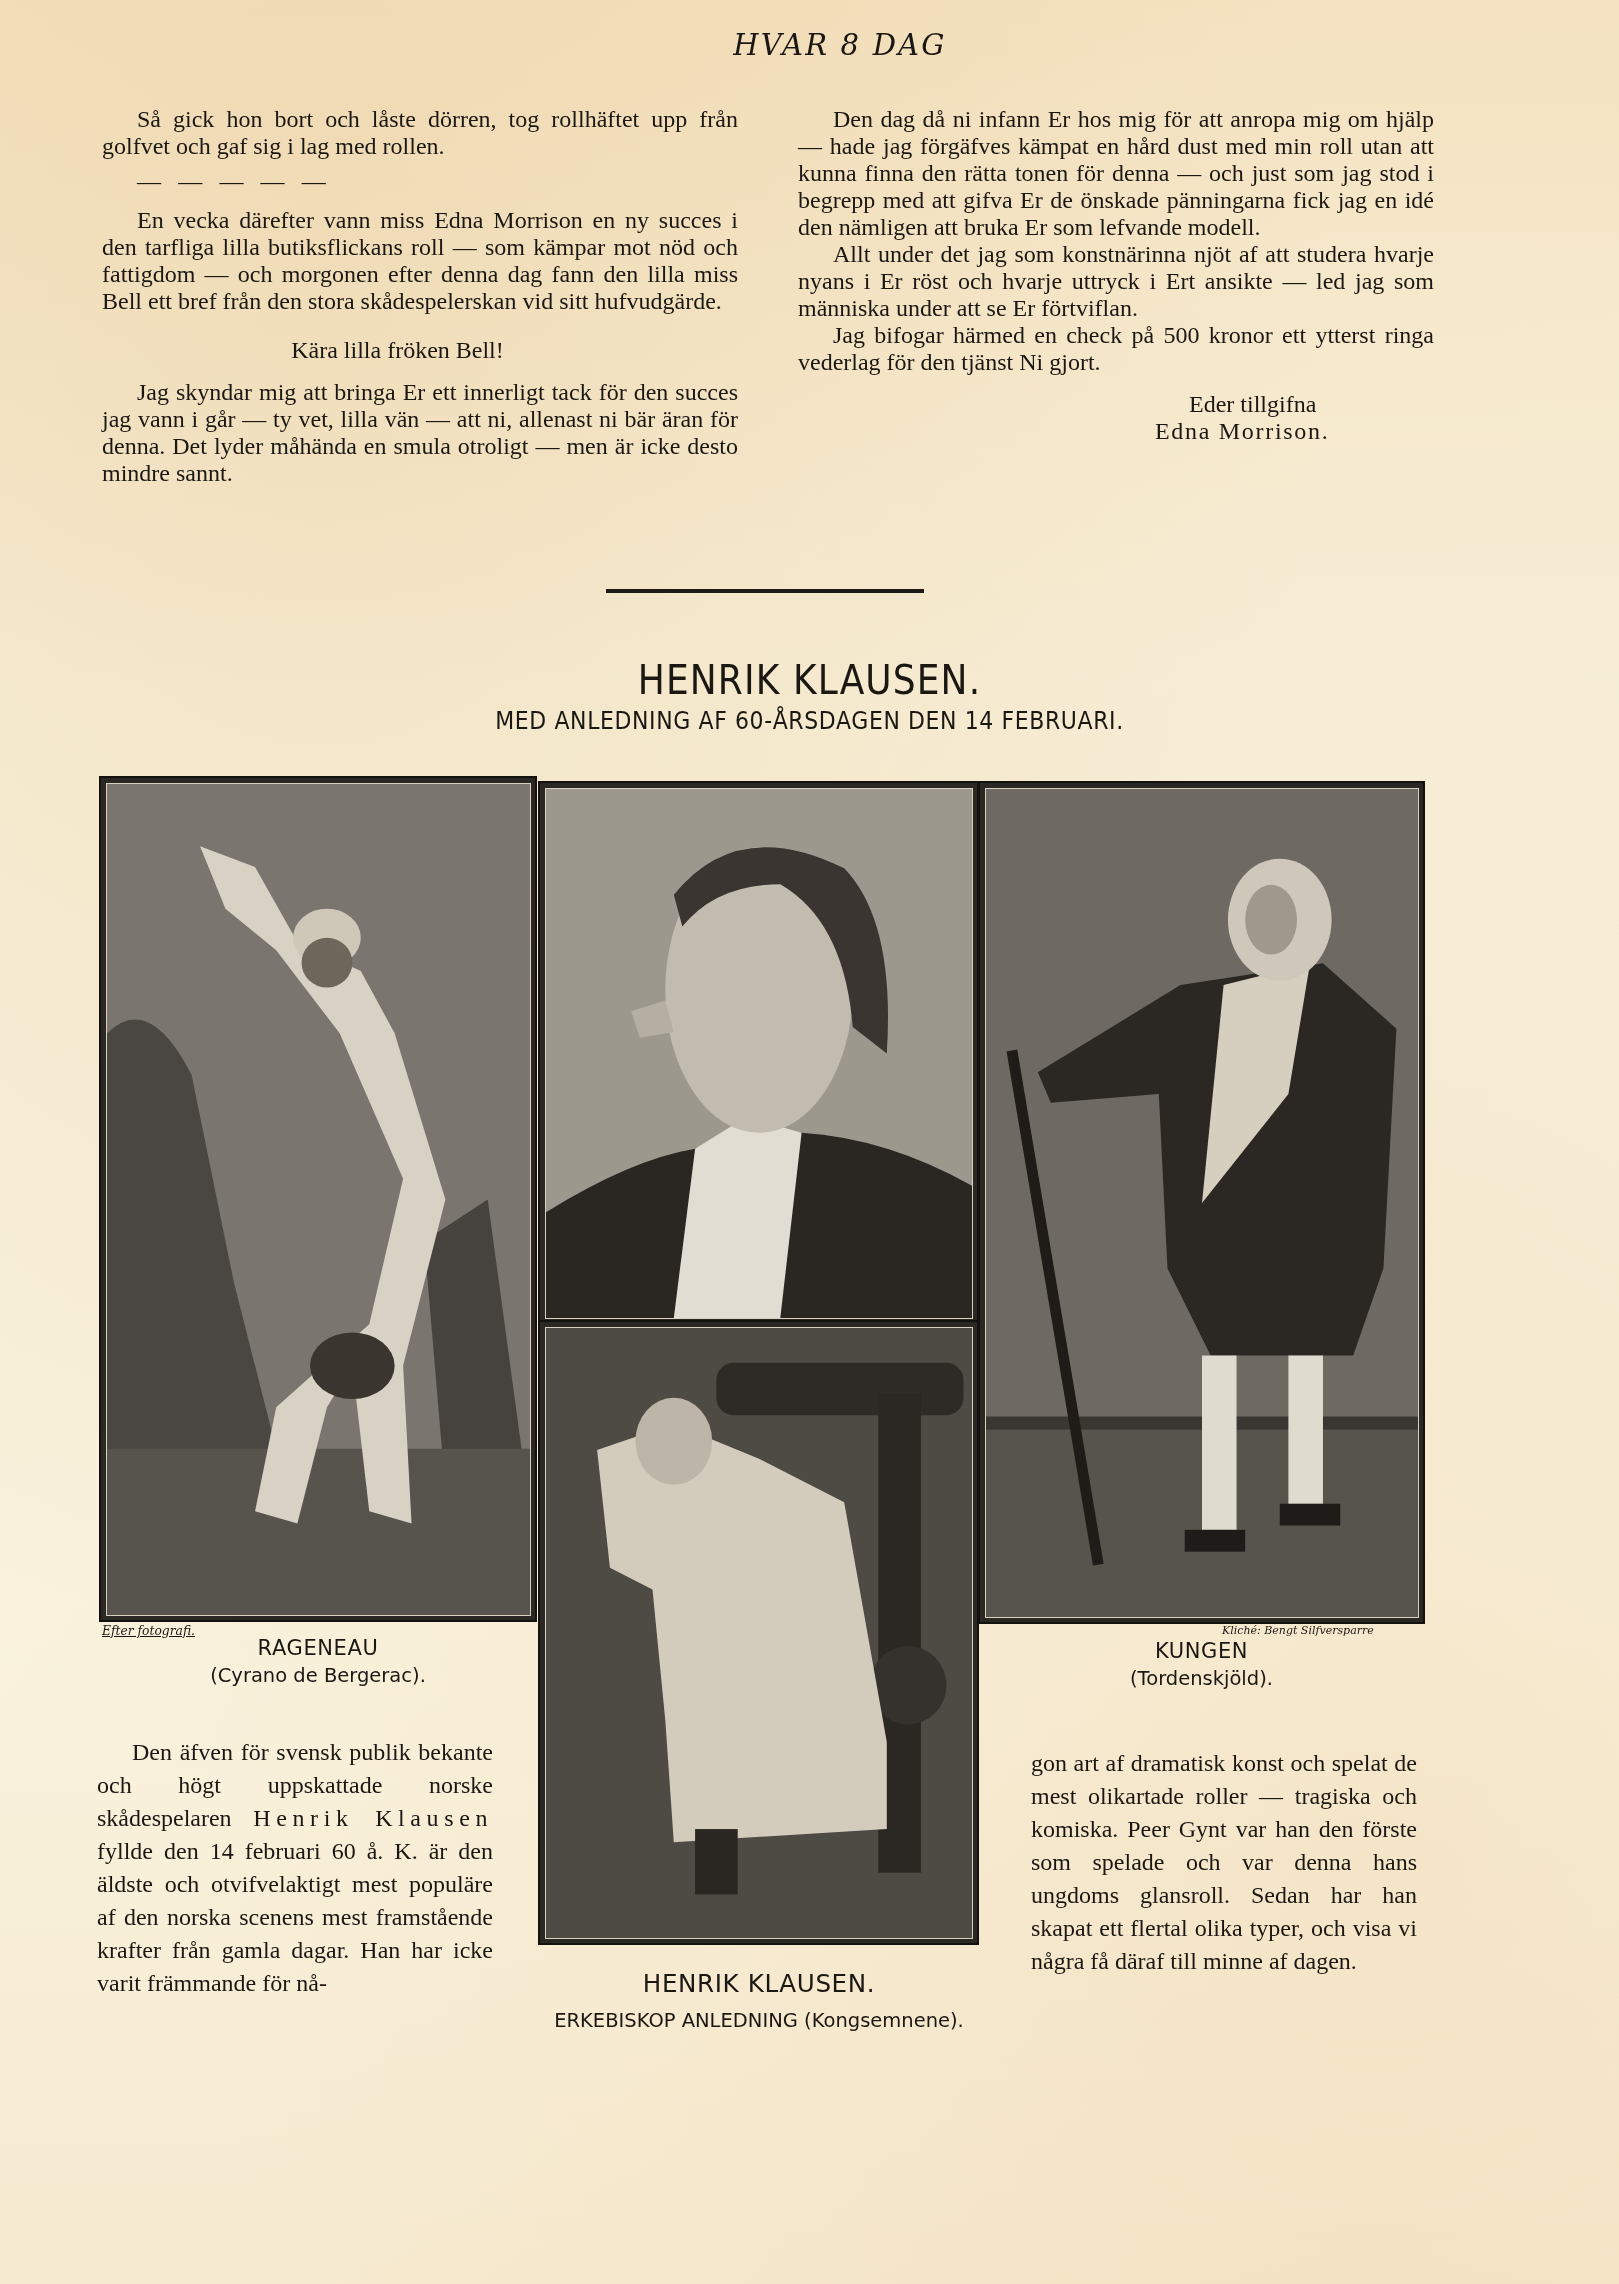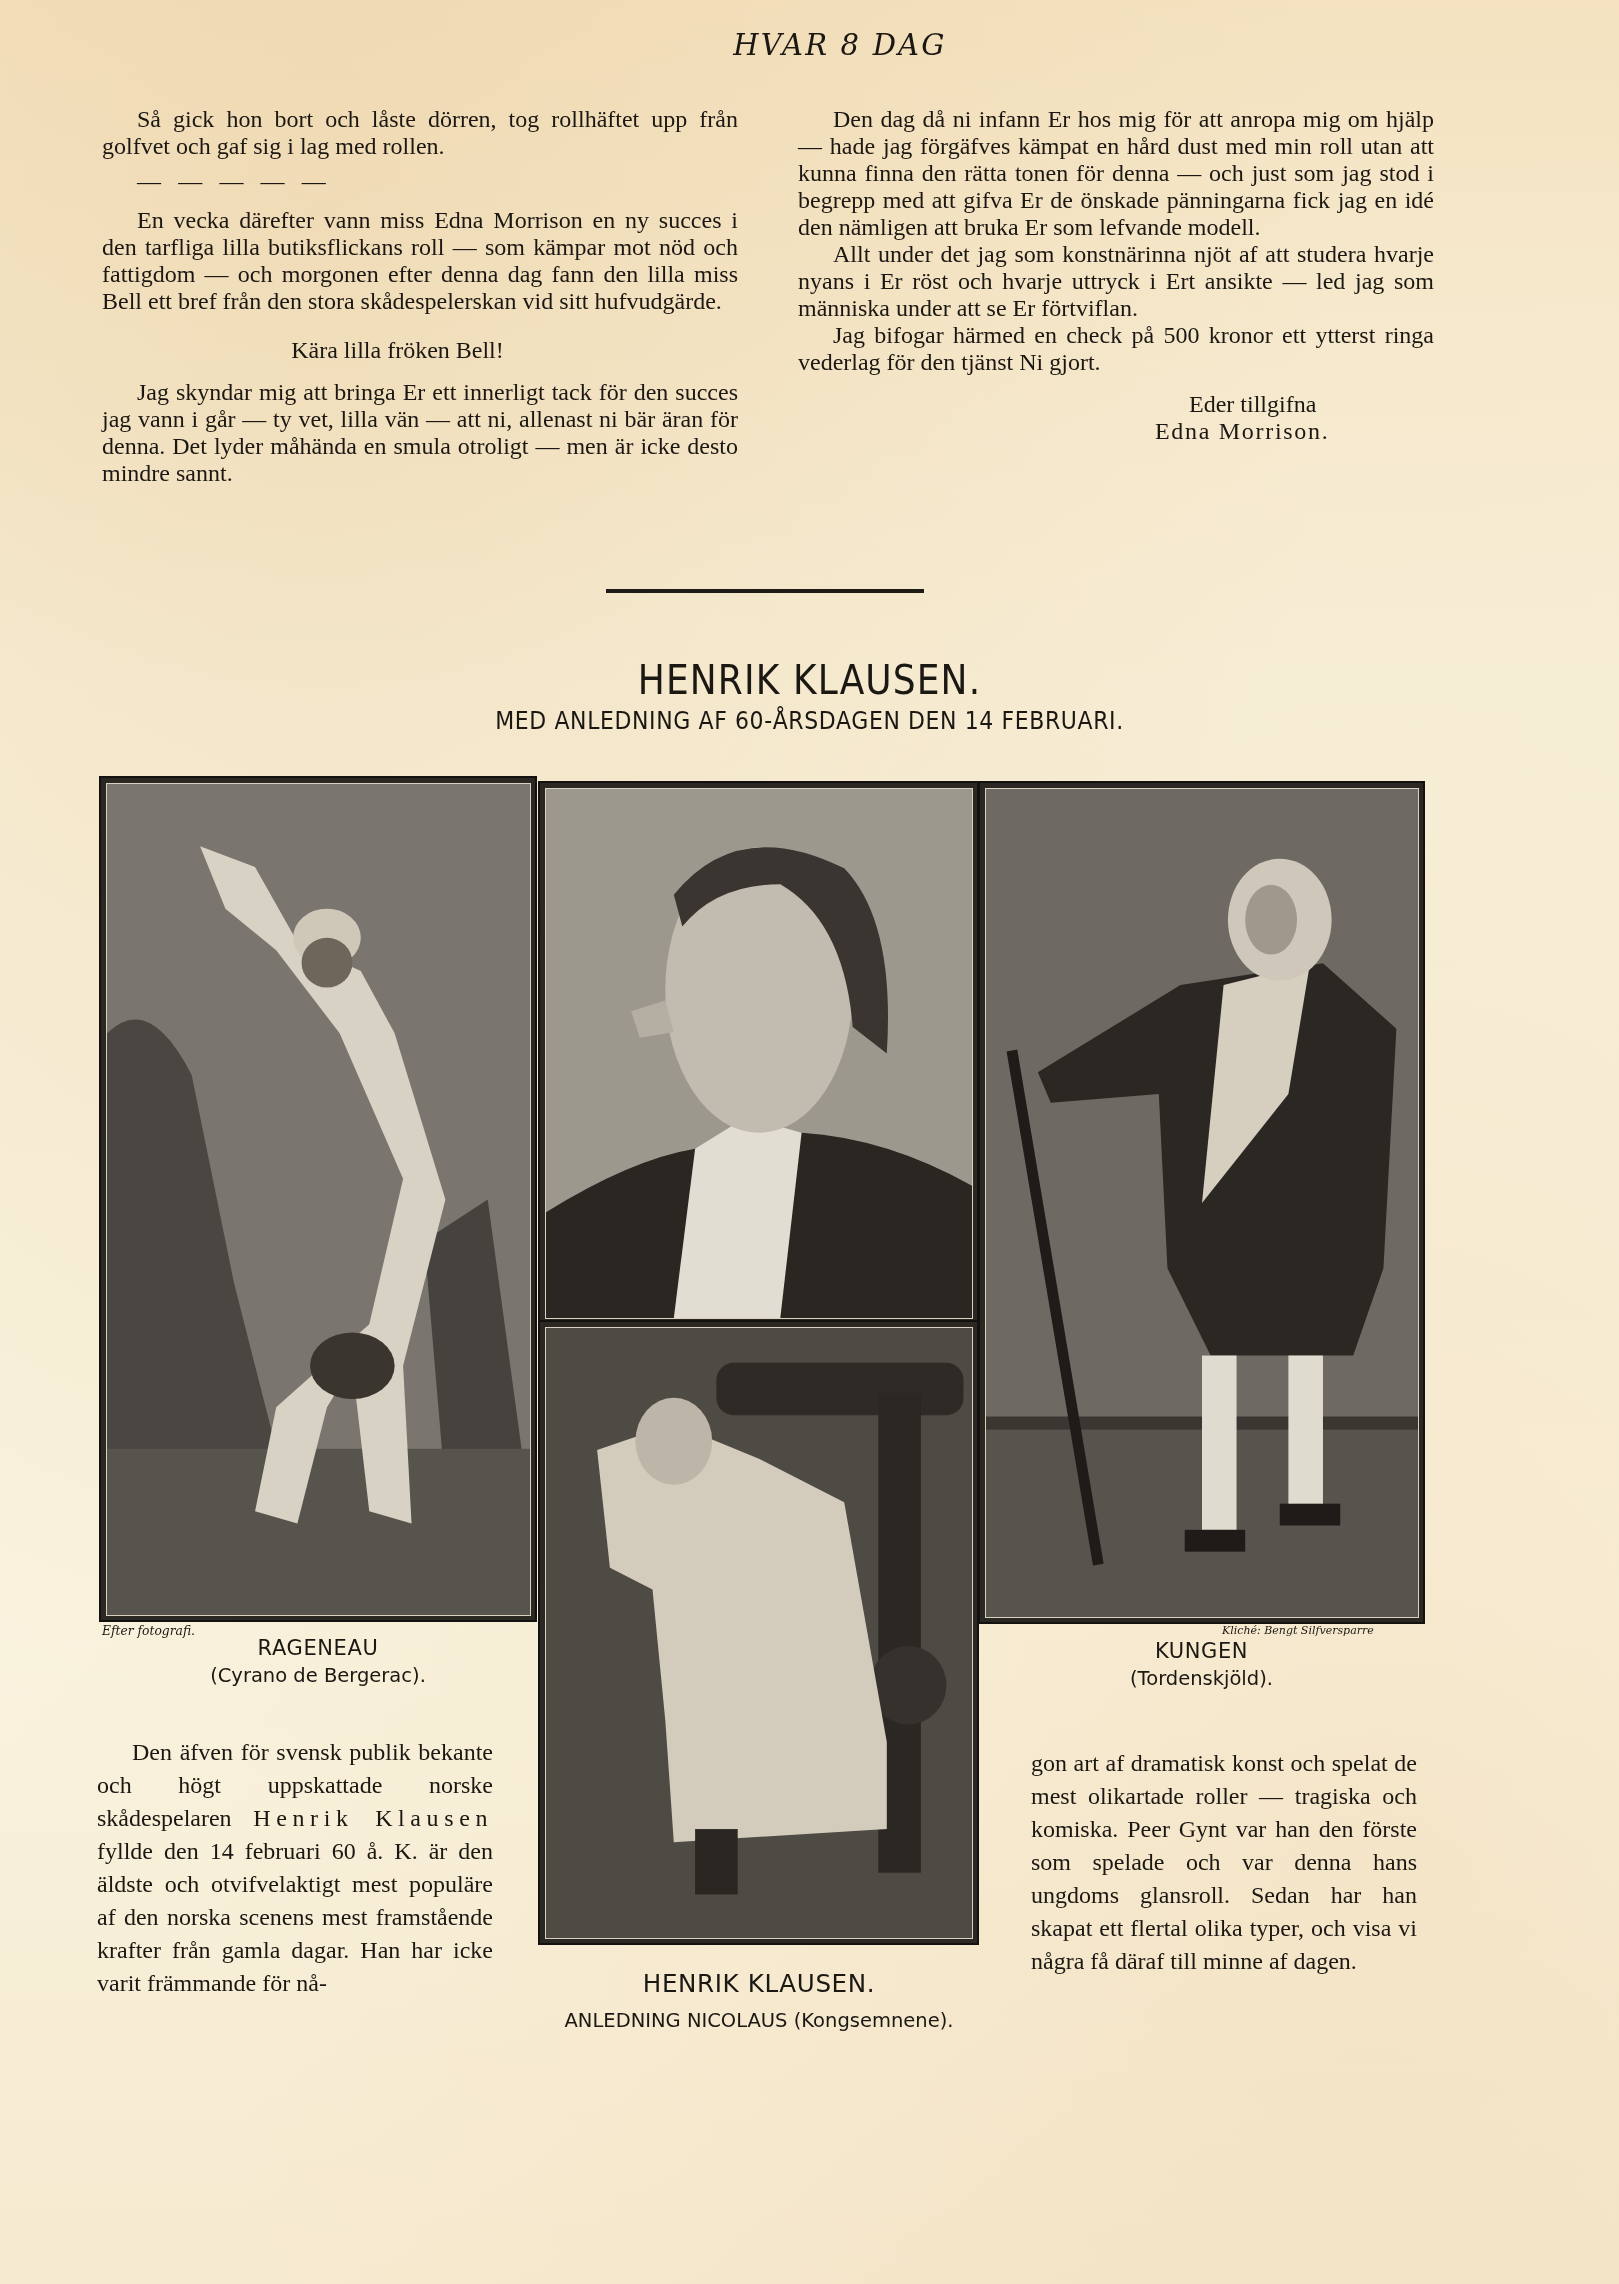--- a/index.html
+++ b/index.html
@@ -91,21 +91,21 @@
         <path d="M0 60 Q10 50 20 70 L30 120 L40 160 L0 170 Z" fill="#3f3b36" opacity="0.8"></path>
         <path d="M75 110 L90 100 L98 160 L80 170 Z" fill="#3a3631" opacity="0.8"></path>
         <rect x="0" y="160" width="100" height="40" fill="#57534d"></rect>
         <path d="M22 15 L28 30 L40 40 L55 60 L70 95 L62 130 L40 150 L35 175 L45 178 L52 150 L58 140 L62 175 L72 178 L70 140 L80 100 L68 60 L60 45 L45 38 L35 20 Z" fill="#d8d2c4"></path>
         <ellipse cx="52" cy="37" rx="8" ry="7" fill="#cfc8b8"></ellipse>
         <ellipse cx="52" cy="43" rx="6" ry="6" fill="#6e665b"></ellipse>
         <ellipse cx="58" cy="140" rx="10" ry="8" fill="#3a352f"></ellipse>
       </svg>
     </div>
   </div>
-  <div class="credit" style="left:102px; top:1624px;">Efter fotografi.</div>
+  <div class="credit" style="left:102px; top:1624px;text-decoration:underline;">Efter fotografi.</div>
   <div class="caption" style="left:99px; top:1635px; width:438px;">
     <div class="main">RAGENEAU</div>
     <div>(Cyrano de Bergerac).</div>
   </div>
 
   <div class="frame" style="left:538px; top:781px; width:441px; height:544px;">
     <div class="photo" style="background-color:#a39e94;">
       <svg viewBox="0 0 100 100" preserveAspectRatio="none">
         <rect x="0" y="0" width="100" height="100" fill="#9d988e"></rect>
         <path d="M0 80 Q20 70 35 68 L60 65 Q80 66 100 75 L100 100 L0 100 Z" fill="#2a2622"></path>
@@ -125,21 +125,21 @@
         <rect x="78" y="15" width="10" height="110" fill="#2b2723"></rect>
         <circle cx="85" cy="82" r="9" fill="#35312c"></circle>
         <path d="M12 28 L30 22 L50 30 L70 40 L80 95 L80 115 L30 118 L28 90 L25 60 L15 55 Z" fill="#d3ccbd"></path>
         <ellipse cx="30" cy="26" rx="9" ry="10" fill="#bdb6a8"></ellipse>
         <rect x="35" y="115" width="10" height="15" fill="#2a2622"></rect>
       </svg>
     </div>
   </div>
   <div class="caption" style="left:491px; top:1970px; width:536px;">
     <div class="main" style="font-size:24.6px; margin-bottom:10px;">HENRIK KLAUSEN.</div>
-    <div style="font-size:19.5px;">ANLEDNING NICOLAUS (Kongsemnene).</div>
+    <div style="font-size:19.5px;">ERKEBISKOP ANLEDNING (Kongsemnene).</div>
   </div>
 
   <div class="frame" style="left:978px; top:781px; width:447px; height:843px;">
     <div class="photo" style="background-color:#6f6b64;">
       <svg viewBox="0 0 100 190" preserveAspectRatio="none">
         <rect x="0" y="0" width="100" height="190" fill="#6e6a63"></rect>
         <rect x="0" y="145" width="100" height="45" fill="#57534d"></rect>
         <rect x="0" y="144" width="100" height="3" fill="#3a3631"></rect>
         <line x1="6" y1="60" x2="26" y2="178" stroke="#1e1b18" stroke-width="2.5"></line>
         <path d="M45 45 L78 40 L95 55 L92 110 L85 130 L52 130 L42 110 L40 70 L15 72 L12 65 Z" fill="#2b2723"></path>

